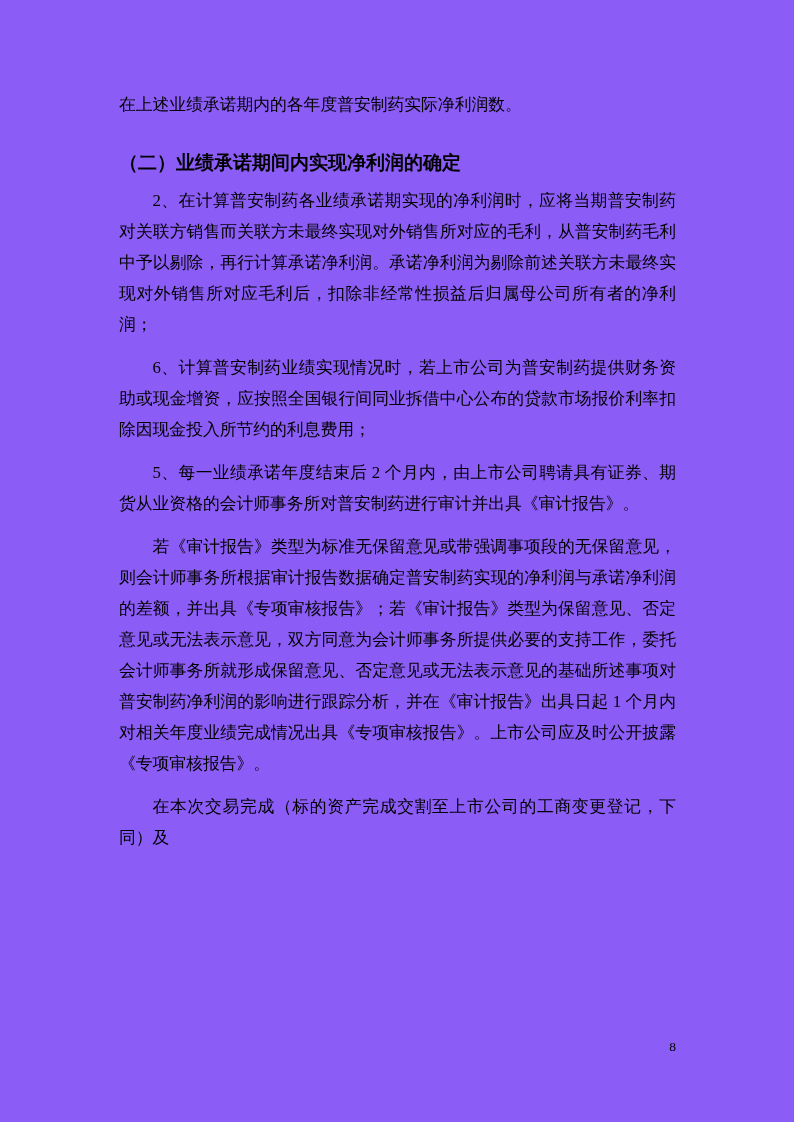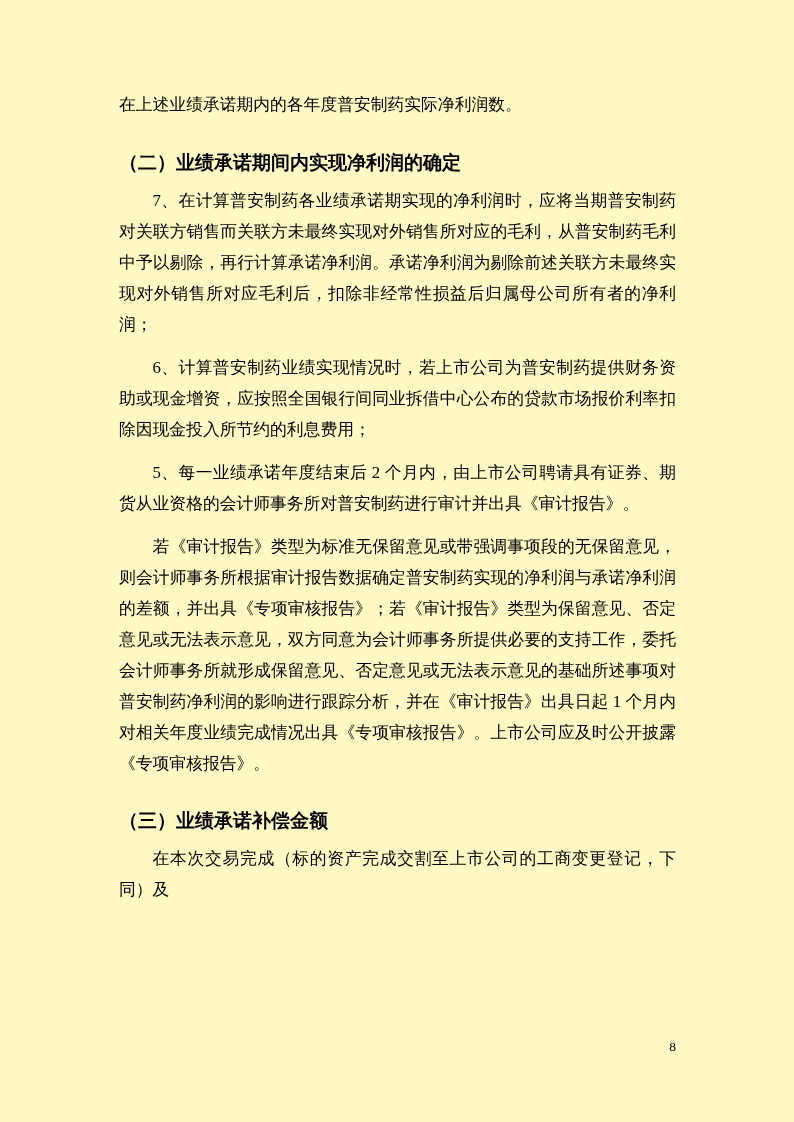--- a/index.html
+++ b/index.html
@@ -5,21 +5,21 @@
   html, body {
     margin: 0;
     padding: 0;
     background: #e8e8e8;
   }
   .page {
     position: relative;
     width: 794px;
     height: 1122px;
     margin: 0 auto;
-    background: #fef9c3;
+    background: #8b5cf6;
     color: #000000;
     box-sizing: border-box;
     padding: 89px 118px 0 119px;
     font-family: "Liberation Serif", "DejaVu Serif", serif;
     overflow: hidden;
   }
   .para {
     font-size: 16.8px;
     line-height: 31px;
     margin: 0 0 12px 0;
@@ -51,24 +51,23 @@
 </style>
 </head>
 <body>
 
 <div class="page">
 
   <p class="para continuation">在上述业绩承诺期内的各年度普安制药实际净利润数。</p>
 
   <h2 class="heading first">（二）业绩承诺期间内实现净利润的确定</h2>
 
-  <p class="para">7、在计算普安制药各业绩承诺期实现的净利润时，应将当期普安制药对关联方销售而关联方未最终实现对外销售所对应的毛利，从普安制药毛利中予以剔除，再行计算承诺净利润。承诺净利润为剔除前述关联方未最终实现对外销售所对应毛利后，扣除非经常性损益后归属母公司所有者的净利润；</p>
+  <p class="para">2、在计算普安制药各业绩承诺期实现的净利润时，应将当期普安制药对关联方销售而关联方未最终实现对外销售所对应的毛利，从普安制药毛利中予以剔除，再行计算承诺净利润。承诺净利润为剔除前述关联方未最终实现对外销售所对应毛利后，扣除非经常性损益后归属母公司所有者的净利润；</p>
   <p class="para">6、计算普安制药业绩实现情况时，若上市公司为普安制药提供财务资助或现金增资，应按照全国银行间同业拆借中心公布的贷款市场报价利率扣除因现金投入所节约的利息费用；</p>
   <p class="para">5、每一业绩承诺年度结束后 2 个月内，由上市公司聘请具有证券、期货从业资格的会计师事务所对普安制药进行审计并出具《审计报告》。</p>
   <p class="para">若《审计报告》类型为标准无保留意见或带强调事项段的无保留意见，则会计师事务所根据审计报告数据确定普安制药实现的净利润与承诺净利润的差额，并出具《专项审核报告》；若《审计报告》类型为保留意见、否定意见或无法表示意见，双方同意为会计师事务所提供必要的支持工作，委托会计师事务所就形成保留意见、否定意见或无法表示意见的基础所述事项对普安制药净利润的影响进行跟踪分析，并在《审计报告》出具日起 1 个月内对相关年度业绩完成情况出具《专项审核报告》。上市公司应及时公开披露《专项审核报告》。</p>
 
-  <h2 class="heading">（三）业绩承诺补偿金额</h2>
 
   <p class="para">在本次交易完成（标的资产完成交割至上市公司的工商变更登记，下同）及</p>
 
   <div class="page-number">8</div>
 
 </div>
 
 </body></html>

